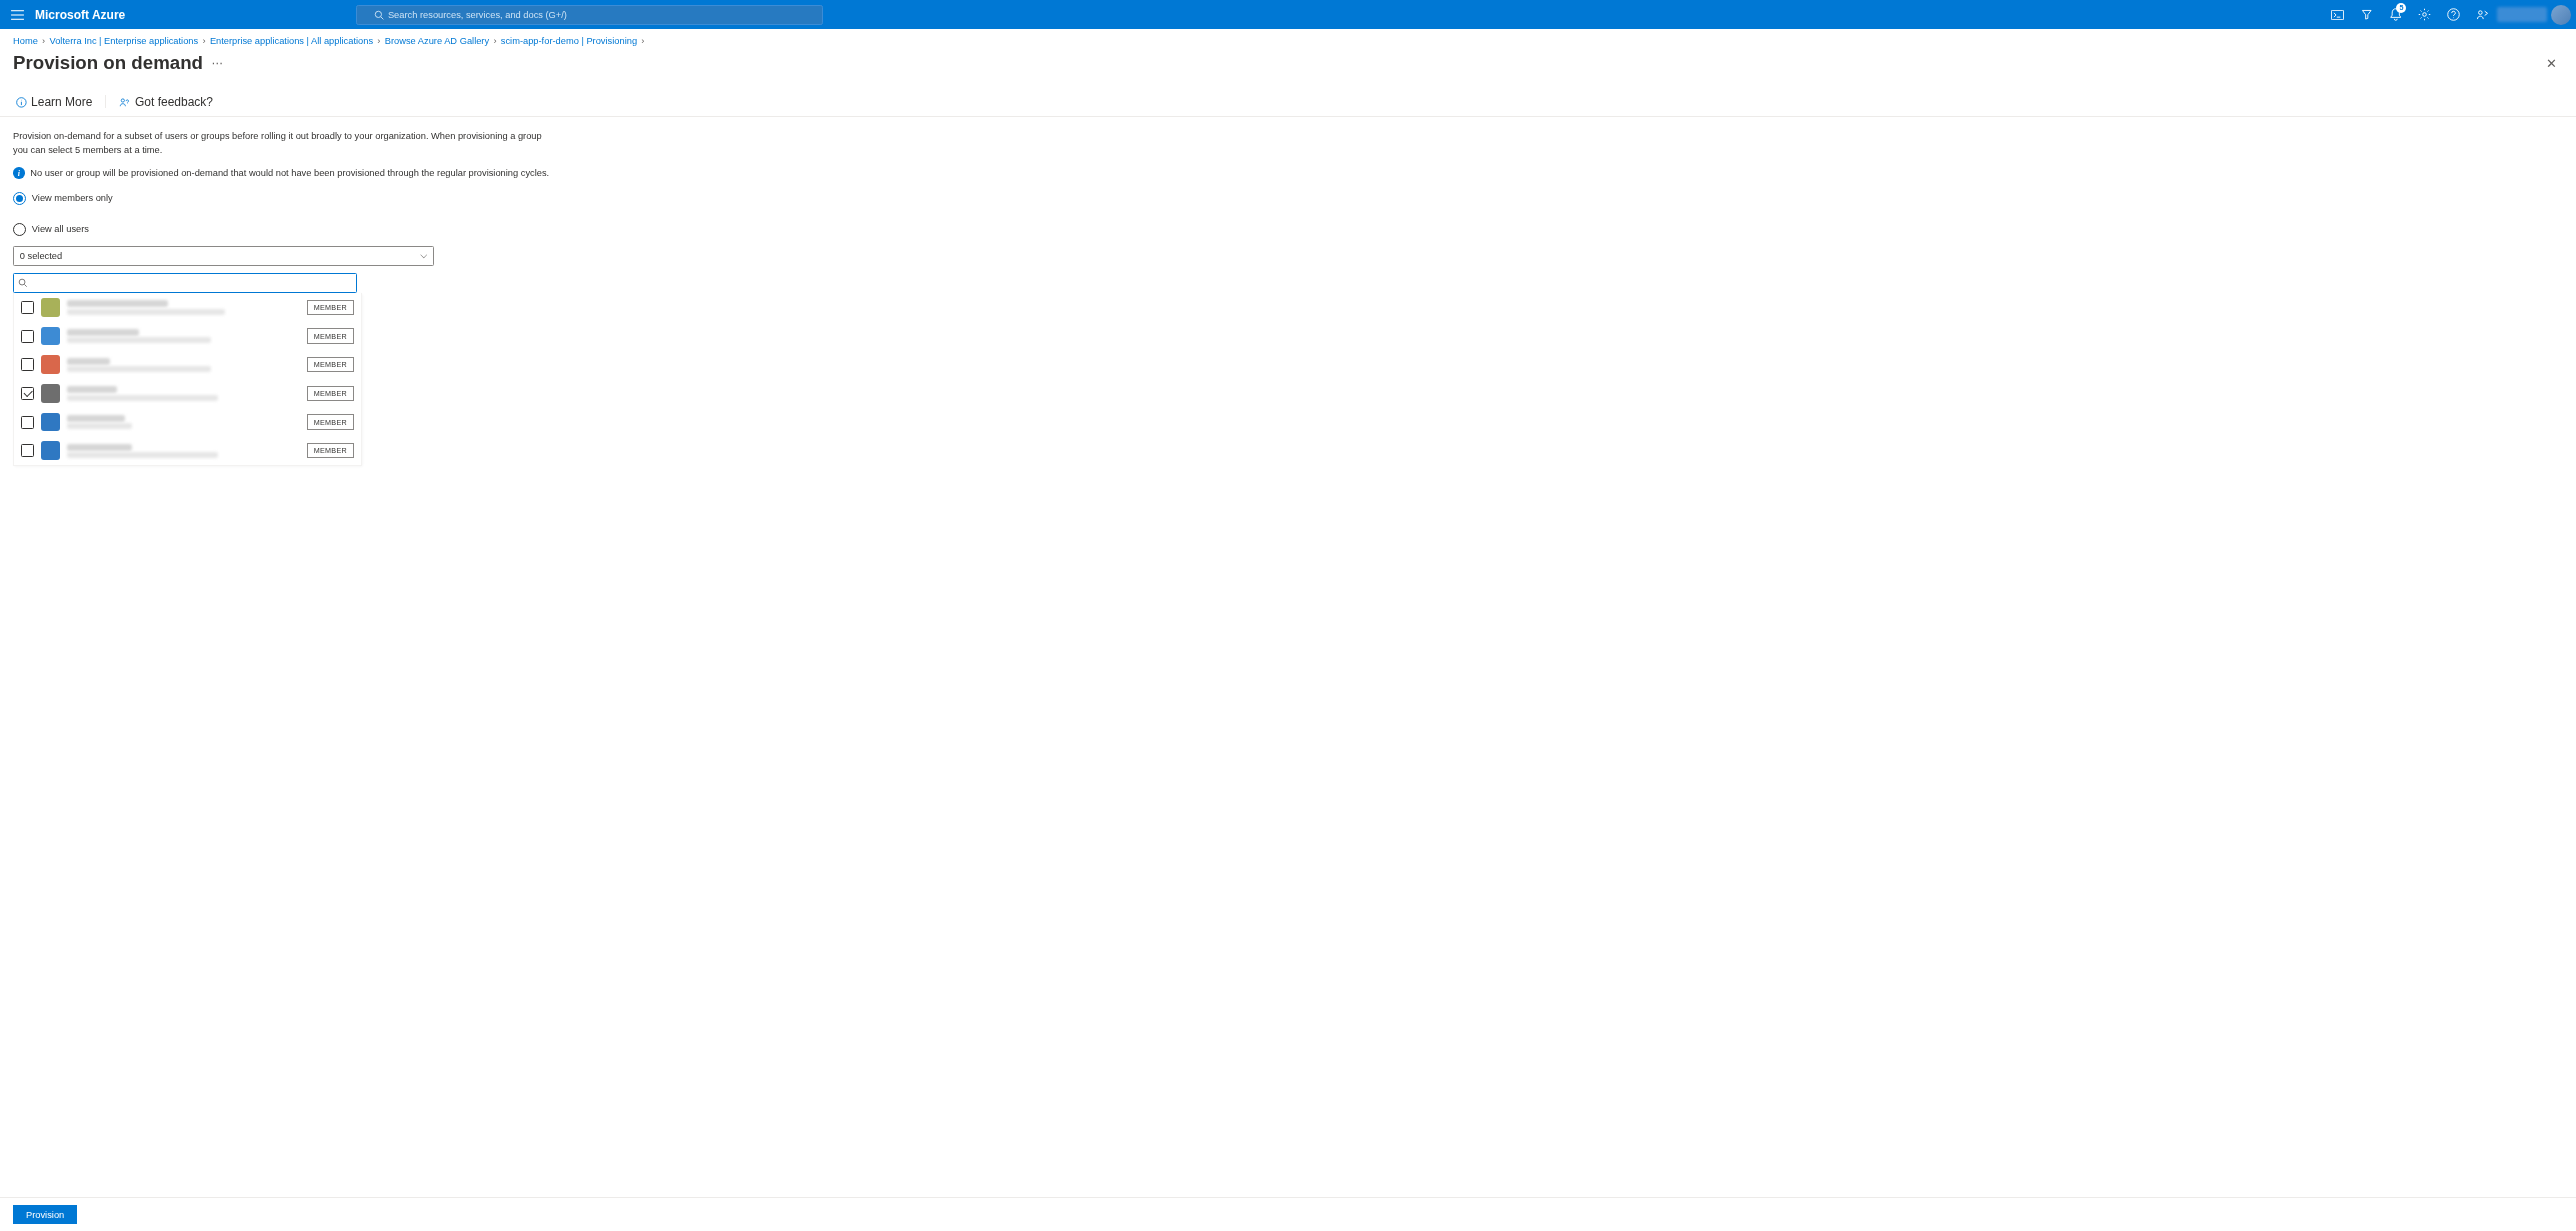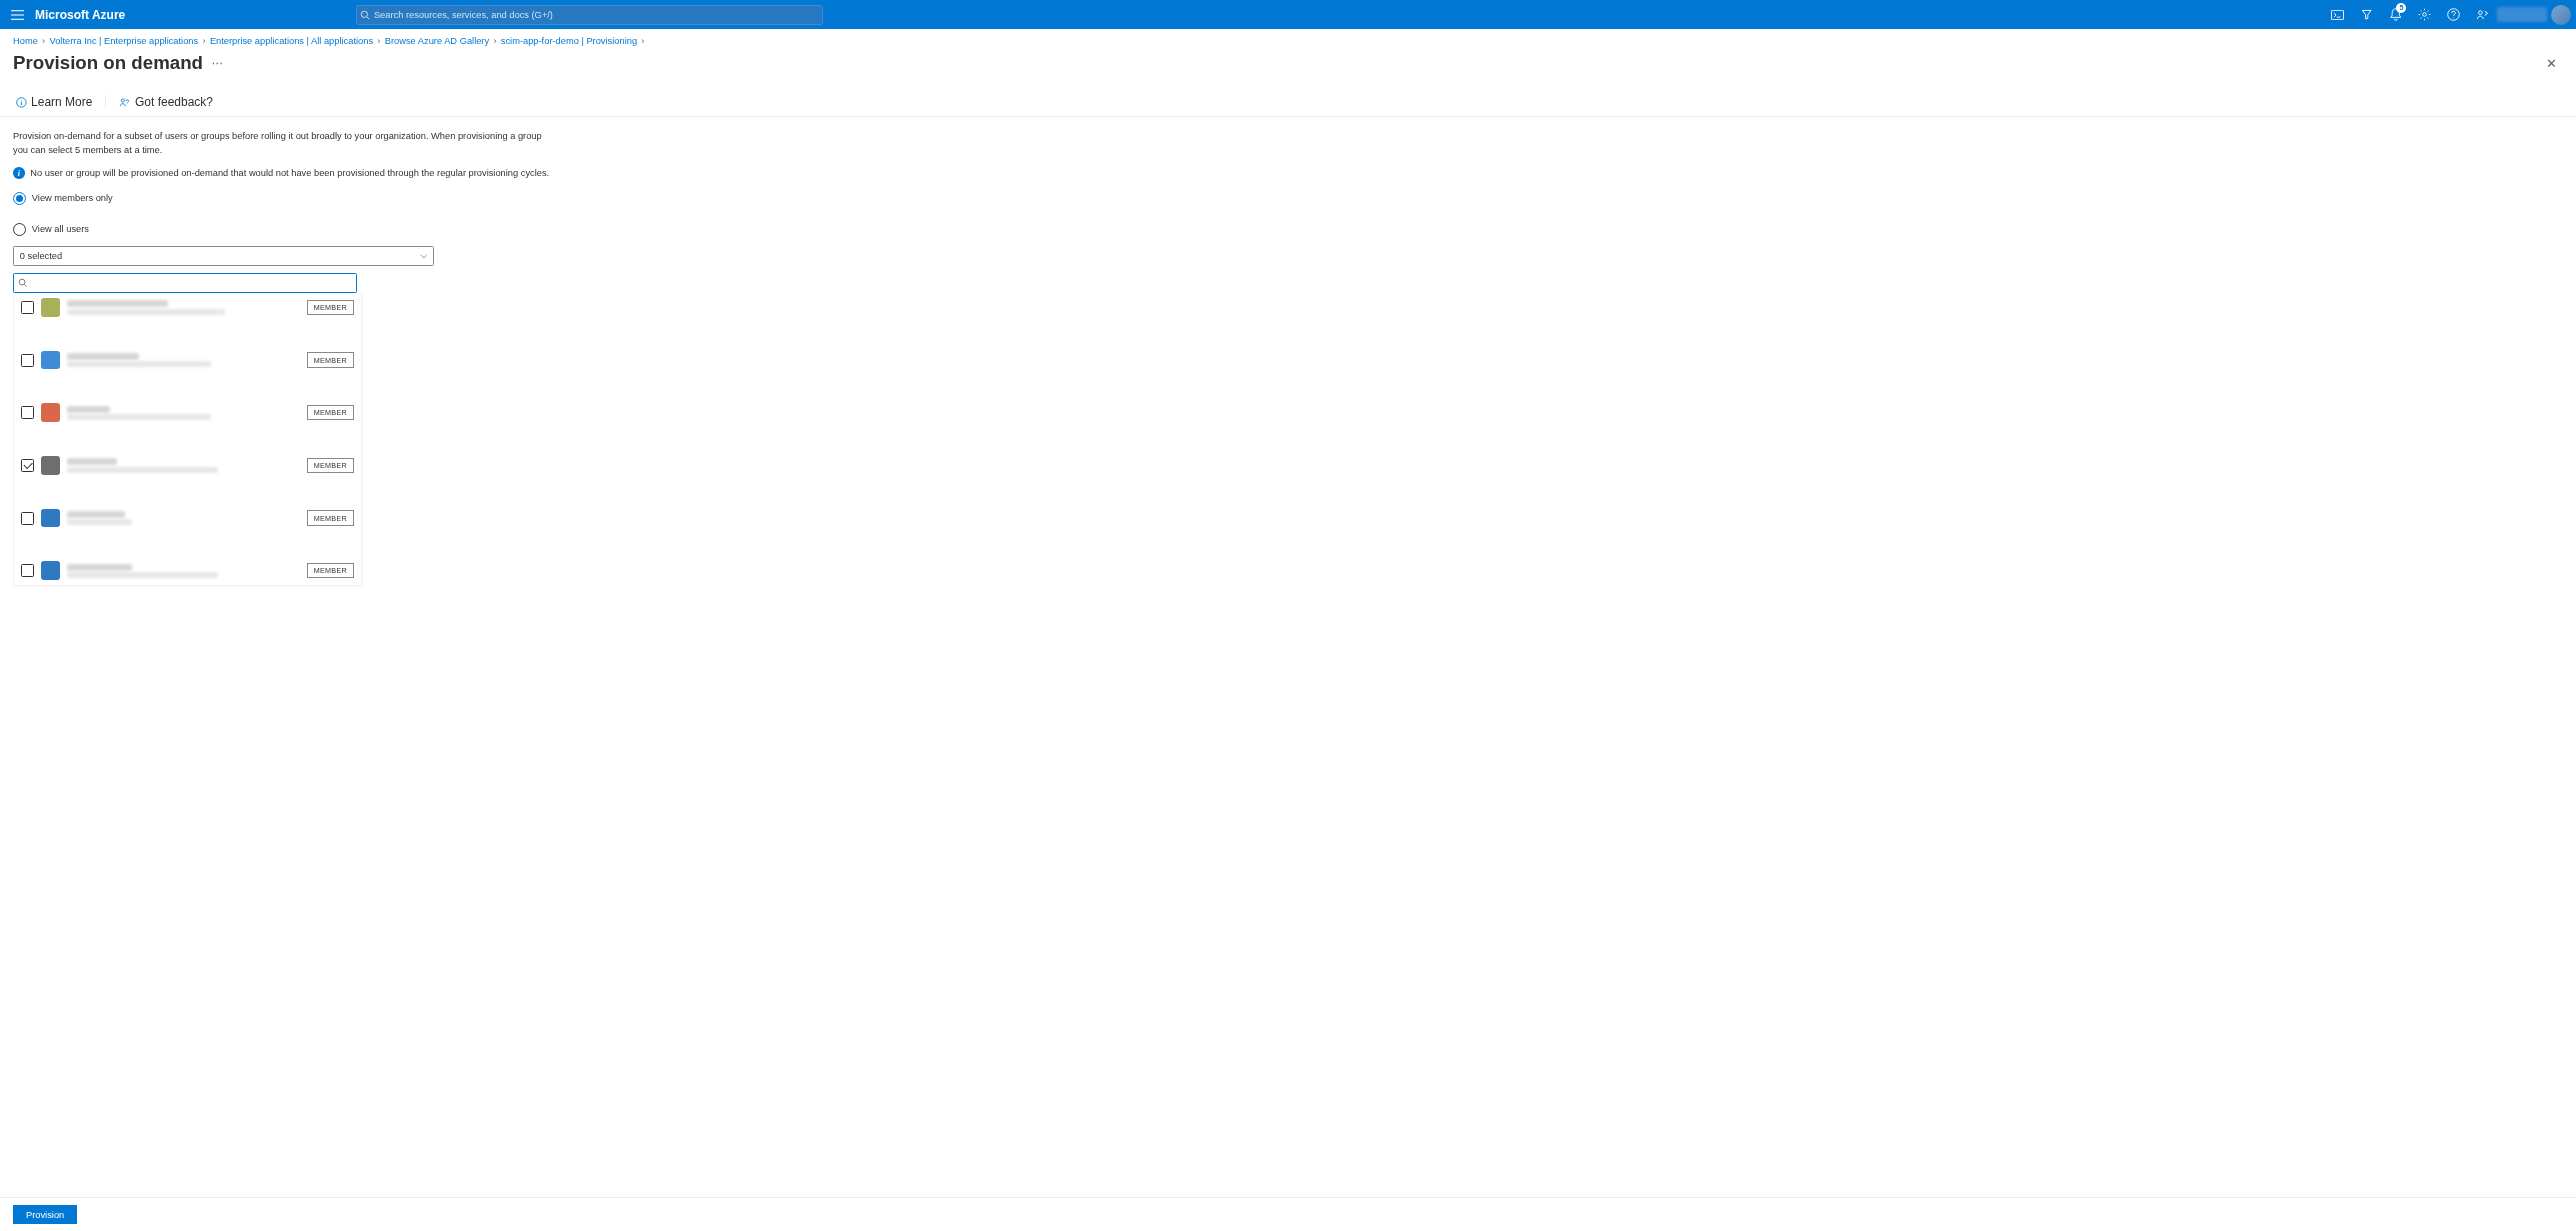--- a/index.html
+++ b/index.html
@@ -17,21 +17,21 @@
   }
   .hamburger svg { stroke: #fff; }
   .brand { font-size: 12px; font-weight: 600; padding-right: 14.4px; }
   .search-wrap { flex: 0 0 auto; margin-left: 216px; }
   .search-box {
     width: 467px; height: 20px;
     background: #277ac1;
     border: 0.7px solid #3b8cd6;
     border-radius: 2.2px;
     display:flex; align-items:center;
-    padding: 0 3px;
+    padding: 0 17px;
     color: #cde3f5;
   }
   .search-box input {
     flex:1; background:transparent; border:none; outline:none; color:#fff; font-size:9.3px; margin-left:4.3px;
   }
   .search-box input::placeholder { color: #cde3f5; }
   .top-spacer { flex: 1 1 auto; }
   .top-icons { display:flex; align-items:center; height:100%; }
   .top-icon { width:29px; height:29px; display:flex; align-items:center; justify-content:center; cursor:pointer; position:relative; }
   .top-icon svg { stroke:#fff; fill:none; }
@@ -125,21 +125,20 @@
   .search-filter svg { stroke:#605e5c; fill:none; }
   .search-filter input { flex:1; border:none; outline:none; font-size:9.3px; margin-left:4.3px; }
 
   .member-list {
     width:349px;
     border:0.7px solid #f3f2f1;
     border-top:none;
     box-shadow: 1.4px 1.4px 2.9px rgba(0,0,0,0.06);
     display: flex;
     flex-direction: column;
-    gap: 24px;
   }
   .member-row {
     display:flex; align-items:center; gap:7.2px;
     padding:5px 7.2px;
   }
   .chk {
     width:13px; height:13px; border:0.7px solid #323130; border-radius:1.4px;
     display:flex; align-items:center; justify-content:center; cursor:pointer;
     flex-shrink:0;
   }

